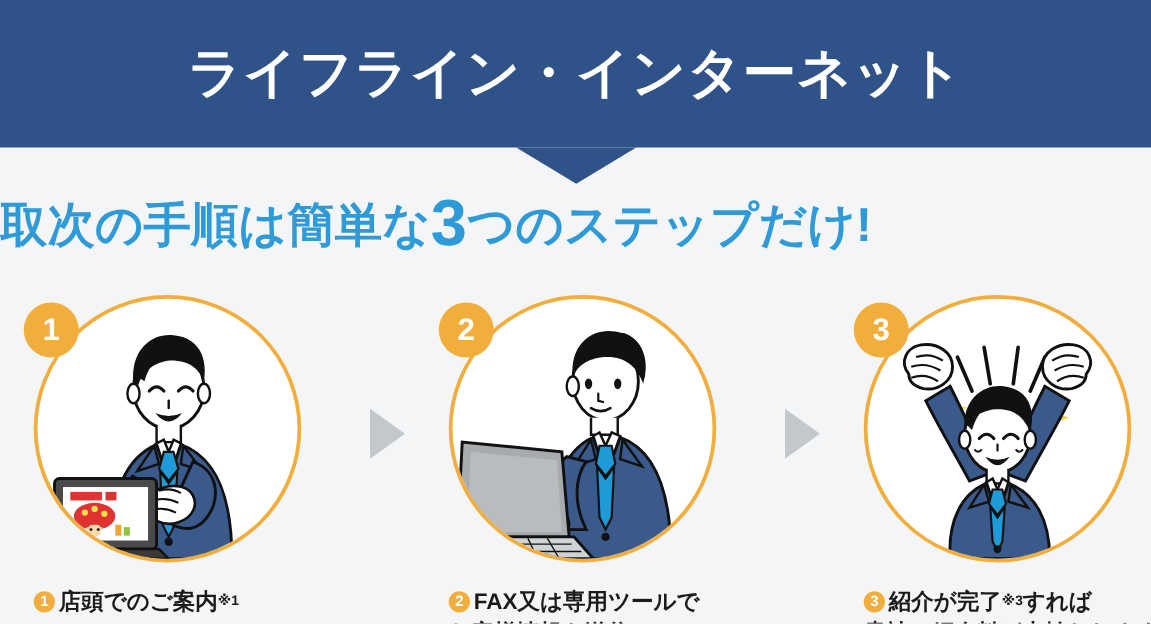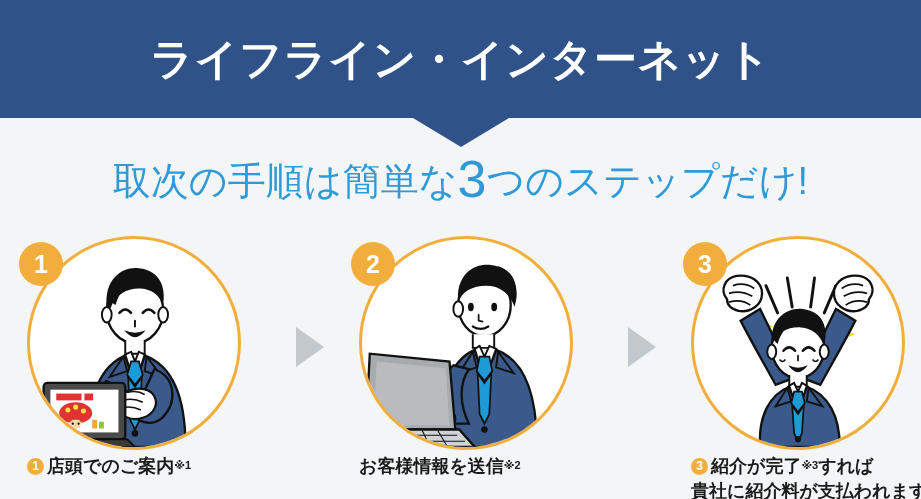--- a/index.html
+++ b/index.html
@@ -55,23 +55,23 @@
     border-right: 48px solid transparent;
     border-top: 29px solid #2f5288;
   }
 
   
   .subtitle {
     position: absolute;
     left: 0;
     top: 155px;
     width: 921px;
-    text-align: center;
+    text-align: left;
     color: #2e9bd8;
-    font-weight: normal;
+    font-weight: bold;
     font-size: 38px;
     line-height: 48px;
     white-space: nowrap;
   }
   .subtitle .big-num {
     font-size: 52px;
     line-height: 48px;
     vertical-align: -3px;
   }
 
@@ -138,21 +138,21 @@
     color: #ffffff;
     font-weight: bold;
     font-size: 25px;
     line-height: 44px;
     text-align: center;
     z-index: 5;
   }
 
   
   .caption {
-    margin-top: 3px;
+    margin-top: 19px;
     padding-left: 10px;
     color: #1b1b1b;
     font-size: 18px;
     font-weight: bold;
     line-height: 25px;
   }
   .cap-line {
     white-space: nowrap;
     display: block;
   }
@@ -311,20 +311,21 @@
             <path d="M20 208 L106 208"></path>
             <path d="M30 197 L34 214"></path>
             <path d="M46 197 L52 214"></path>
             <path d="M62 197 L70 214"></path>
             <path d="M78 197 L88 214"></path>
           </g>
         </svg>
       </div>
       <div class="badge">2</div>
       <div class="caption">
+        <span class="cap-line"><span class="num-dot">2</span><span>FAX又は専用ツールで</span></span>
         <span class="cap-line"><span>お客様情報を送信</span><span class="note">※2</span></span>
       </div>
     </div>
 
     <div class="arrow-cell">
       <div class="arrow"></div>
     </div>
 
     <div class="step step-3">
       <div class="circle-frame">

